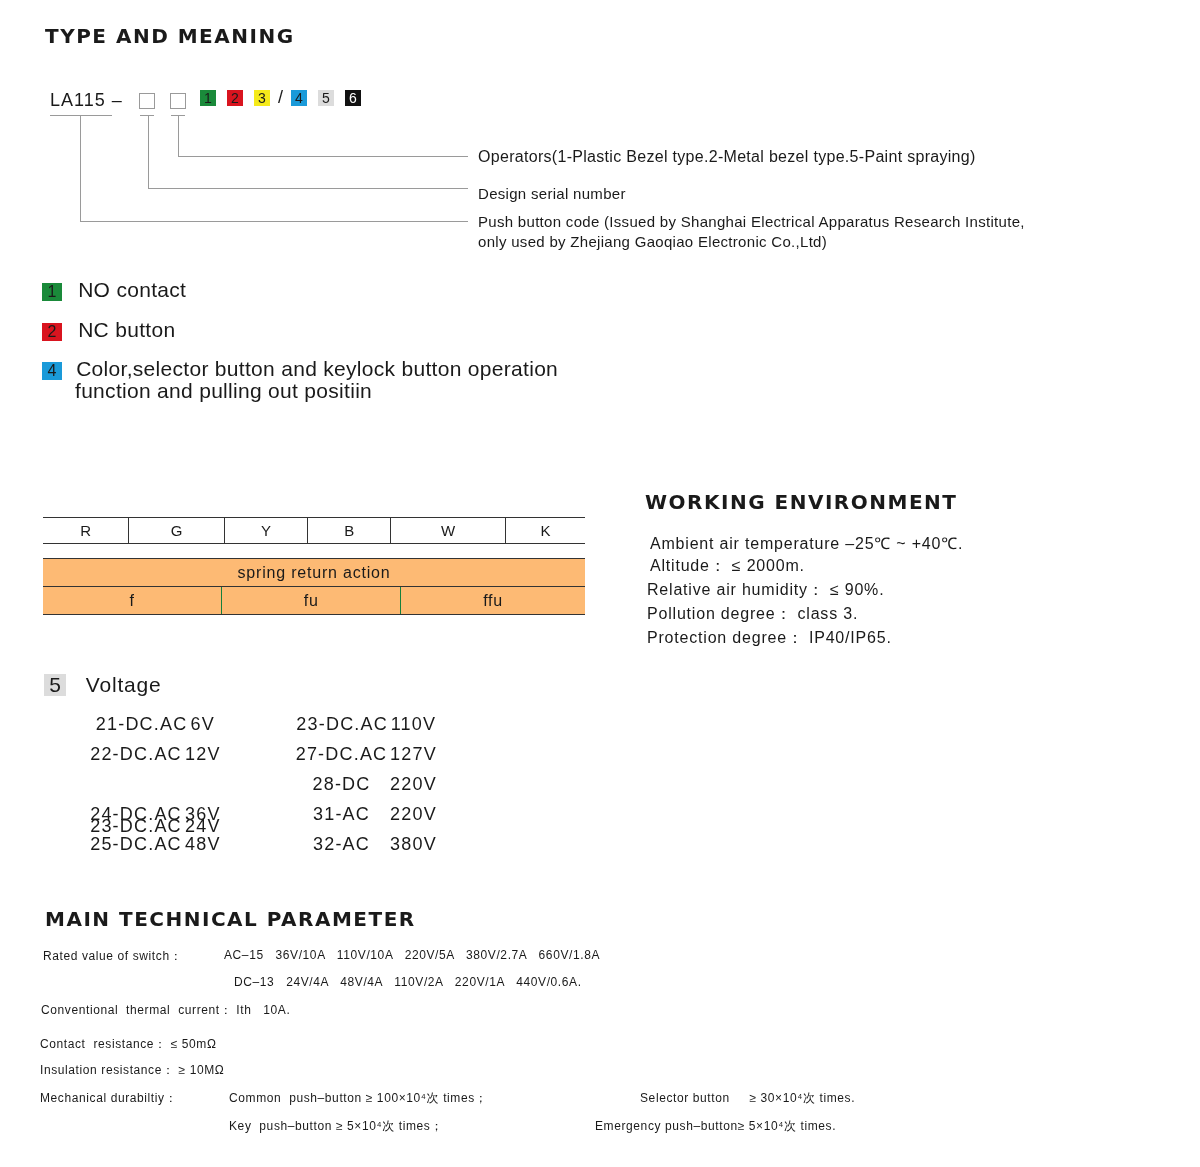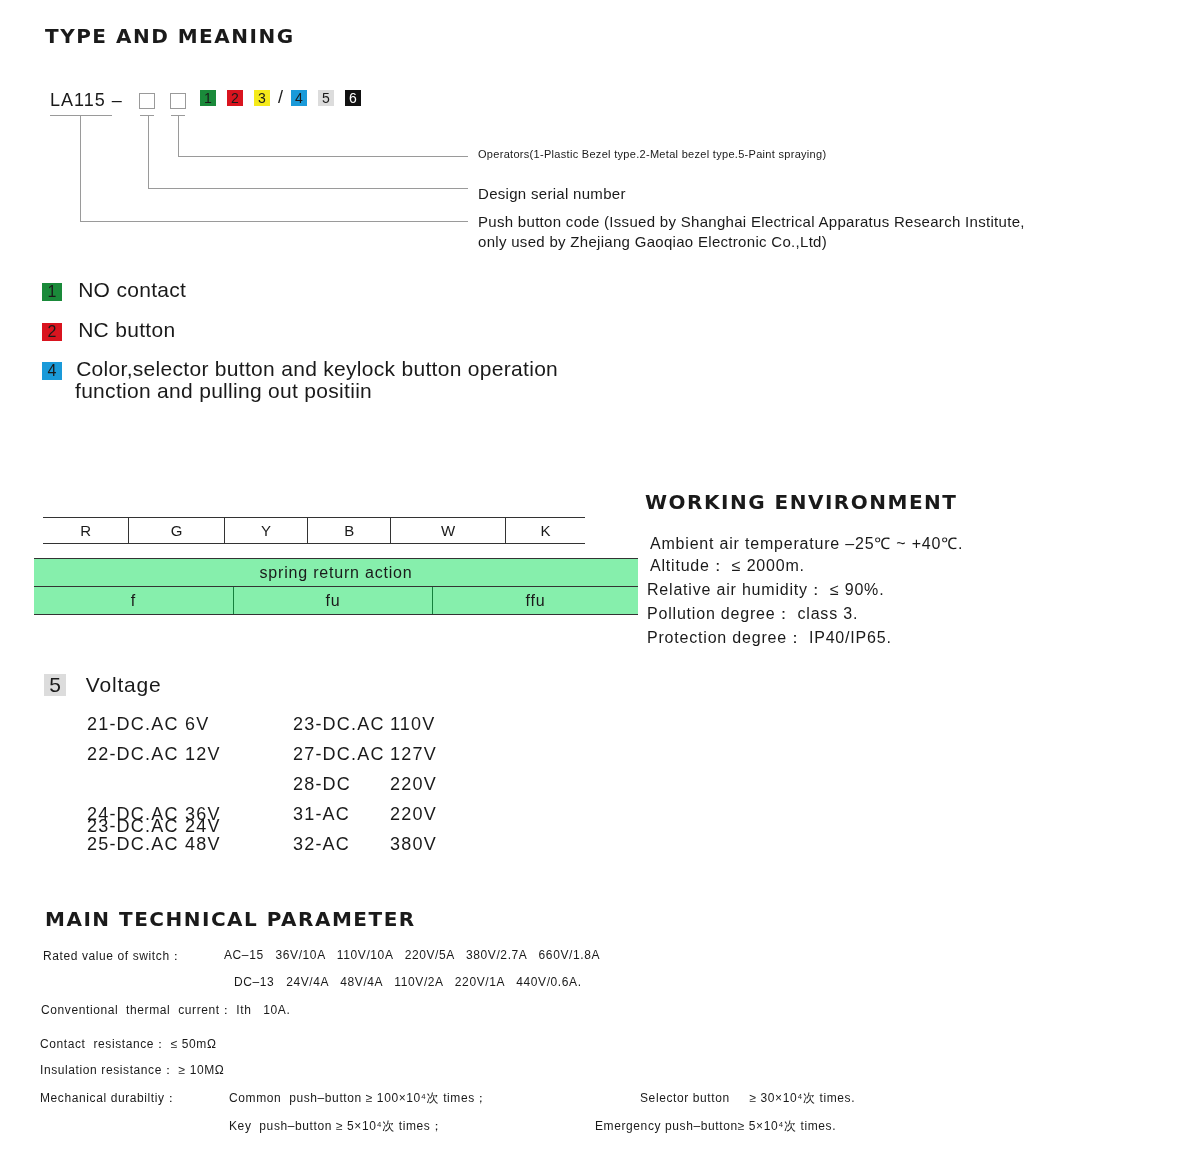--- a/index.html
+++ b/index.html
@@ -11,26 +11,26 @@
     .sq { display: inline-block; width: 16px; height: 16px; font-size: 14px; line-height: 16px; text-align: center; vertical-align: middle; }
     .blank { width: 16px; height: 16px; border: 1px solid #9a9a9a; box-sizing: border-box; background: #fff; }
     .line { position: absolute; background: #9a9a9a; }
     .desc { font-size: 15.5px; letter-spacing: 0.3px; }
     .legend-row { font-size: 21px; letter-spacing: 0.3px; }
     .legend-sq { display: inline-block; width: 20px; height: 18px; font-size: 16px; line-height: 18px; text-align: center; }
     
     .ctable { position: absolute; left: 43px; top: 517px; width: 542px; border-collapse: collapse; }
     .ctable td { border-top: 1.5px solid #333; border-bottom: 1.5px solid #333; text-align: center; font-size: 15px; height: 25px; padding: 0; }
     .ctable td + td { border-left: 1px solid #333; }
-    .stable { position: absolute; left: 34px; top: 558px; width: 604px; border-collapse: collapse; background: #86efac; }
+    .stable { position: absolute; left: 43px; top: 558px; width: 542px; border-collapse: collapse; background: #fdba74; }
     .stable td { border-top: 1.5px solid #333; text-align: center; font-size: 16px; letter-spacing: 0.8px; padding: 0; }
     .stable tr:last-child td { border-bottom: 1.5px solid #333; }
     .stable td + td { border-left: 1px solid #15803d; }
     .env-line { font-size: 16px; letter-spacing: 0.8px; }
-    .volt { font-size: 18px; letter-spacing: 1.2px; }
+    .volt { font-size: 18px; letter-spacing: 1.2px; text-align: center; }
     .param { font-size: 12px; letter-spacing: 0.6px; }
   </style>
 </head>
 <body>
 
 <div class="abs h-title" style="left:45px; top:24px;">TYPE AND MEANING</div>
 
 <div class="abs code-text" style="left:50px; top:90px;">LA115 –</div>
 <div class="line" style="left:50px; top:115px; width:62px; height:1px;"></div>
 
@@ -43,21 +43,21 @@
 
 <div class="line" style="left:140px; top:115px; width:14px; height:1px;"></div>
 <div class="line" style="left:171px; top:115px; width:14px; height:1px;"></div>
 <div class="line" style="left:178px; top:116px; width:1px; height:40px;"></div>
 <div class="line" style="left:178px; top:156px; width:290px; height:1px;"></div>
 <div class="line" style="left:148px; top:116px; width:1px; height:72px;"></div>
 <div class="line" style="left:148px; top:188px; width:320px; height:1px;"></div>
 <div class="line" style="left:80px; top:116px; width:1px; height:105px;"></div>
 <div class="line" style="left:80px; top:221px; width:388px; height:1px;"></div>
 
-<div class="abs desc" style="left:478px; top:148px; font-size:11px;">Operators(1-Plastic Bezel type.2-Metal bezel type.5-Paint spraying)</div>
+<div class="abs desc" style="left:478px; top:148px; font-size:16px;">Operators(1-Plastic Bezel type.2-Metal bezel type.5-Paint spraying)</div>
 <div class="abs desc" style="left:478px; top:185px; font-size:15px;">Design serial number</div>
 <div class="abs desc" style="left:478px; top:213px; font-size:15px;">Push button code (Issued by Shanghai Electrical Apparatus Research Institute,</div>
 <div class="abs desc" style="left:478px; top:233px; font-size:15px;">only used by Zhejiang Gaoqiao Electronic Co.,Ltd)</div>
 
 <div class="abs legend-row" style="left:42px; top:278px;">
   <span class="legend-sq" id="l1" style="background: rgb(26, 138, 58); color: rgb(26, 26, 26);">1</span>
   <span style="margin-left:10px;">NO contact</span>
 </div>
 <div class="abs legend-row" style="left:42px; top:318px;">
   <span class="legend-sq" id="l2" style="background: rgb(217, 20, 31); color: rgb(26, 26, 26);">2</span>

